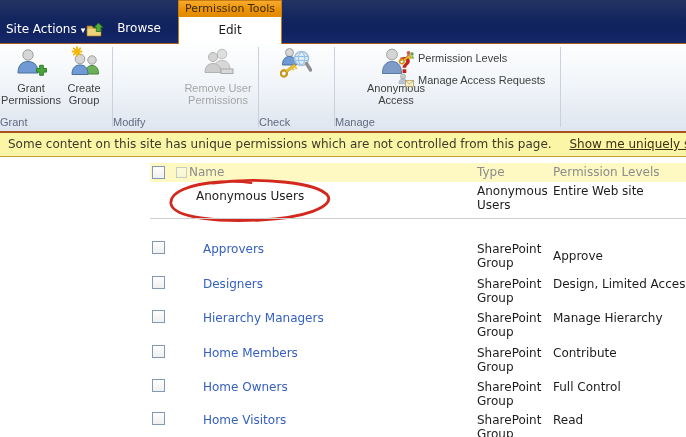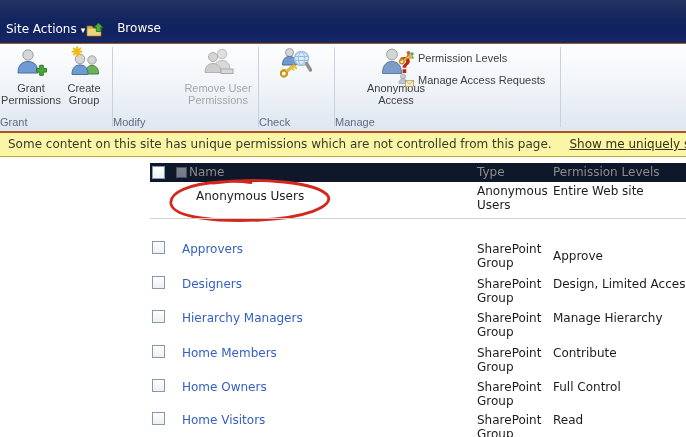--- a/index.html
+++ b/index.html
@@ -59,29 +59,29 @@
   
   .statusbar {
     position:absolute; left:0; top:131px; width:686px; height:26px;
     background:#faf6a6; border-top:2px solid #ab531f; border-bottom:1px solid #bfa22e;
     line-height:22px; padding-left:8px; white-space:nowrap; overflow:hidden;
     font-size:12px; color:#3c3a2a;
   }
   .statusbar a { color:#3a3114; text-decoration:underline; margin-left:14px; cursor:pointer; }
   
   .thead {
-    position:absolute; left:150px; top:163px; width:536px; height:19px; background:#0f172a;
+    position:absolute; left:150px; top:163px; width:536px; height:19px; background:#fef9c3;
   }
   .th { position:absolute; top:2px; font-size:12px; color:#8c8c8c; white-space:nowrap; }
   .cb {
     position:absolute; width:13px; height:13px; background:linear-gradient(180deg,#fefefe,#f0f0f0);
     border:1px solid #8499b5; cursor:pointer;
   }
   .cb.faint { width:11px; height:11px; opacity:.45; cursor:default; }
-  .cell-name-link { position:absolute; left:182px; color:#3560c0; font-size:12px; white-space:nowrap; cursor:pointer; }
+  .cell-name-link { position:absolute; left:203px; color:#3560c0; font-size:12px; white-space:nowrap; cursor:pointer; }
   .cell-type { position:absolute; left:477px; width:74px; font-size:12px; line-height:14px; color:#1c1c1c; }
   .cell-perm { position:absolute; left:553px; font-size:12px; color:#1c1c1c; white-space:nowrap; }
   .anon-name { position:absolute; left:196px; top:189px; font-size:12px; color:#1c1c1c; white-space:nowrap; }
   .sep-line { position:absolute; left:150px; top:218px; width:536px; height:1px; background:#d0d0d0; }
   .ellipse-annot { position:absolute; left:168px; top:176px; width:166px; height:49px; pointer-events:none; }
 </style>
 </head>
 <body>
 
 <div id="app">
@@ -98,21 +98,27 @@
         <path d="M1 4 L1 14 L15 14 L15 6 L7.5 6 L6 4 Z" fill="#d8b44e" stroke="#8a6d1f" stroke-width="0.8"></path>
         <path d="M1.5 7 L14.5 7 L14.5 13.5 L1.5 13.5 Z" fill="#efd47d"></path>
         <polygon points="12.5,1 17,5.5 14.7,5.5 14.7,9.5 10.3,9.5 10.3,5.5 8,5.5" fill="#4fae3e" stroke="#1f6f17" stroke-width="0.8"></polygon>
       </svg>
     </div>
 
     <div class="tab-browse">
       <span>Browse</span>
     </div>
 
-
+    <div class="ctx-header">
+      <span>Permission Tools</span>
+    </div>
+
+    <div class="tab-edit">
+      <span>Edit</span>
+    </div>
   </div>
 
   <div class="ribbon">
     <div class="rdiv" style="left:112px"></div>
     <div class="rdiv" style="left:258px"></div>
     <div class="rdiv" style="left:334px"></div>
     <div class="rdiv" style="left:560px"></div>
 
     <div class="bigbtn" style="left:2px;width:58px">
       <svg class="icon32" viewBox="0 0 32 32">

